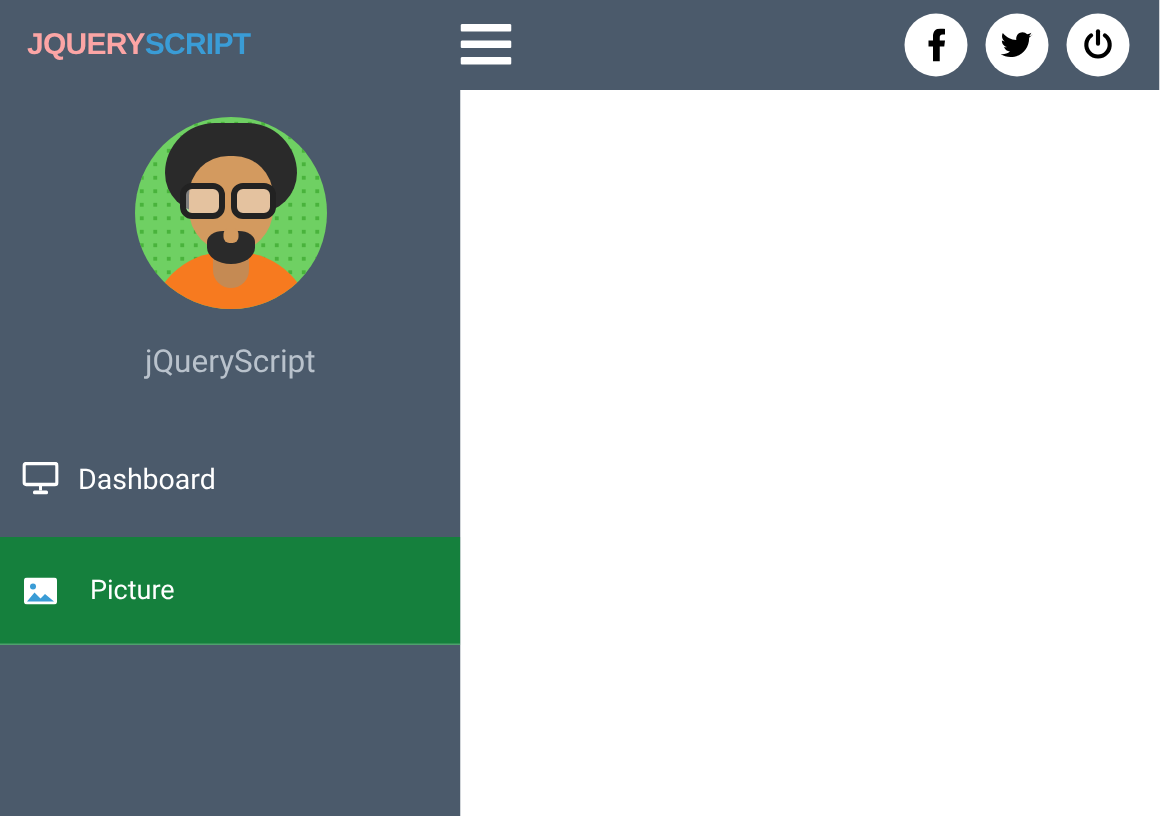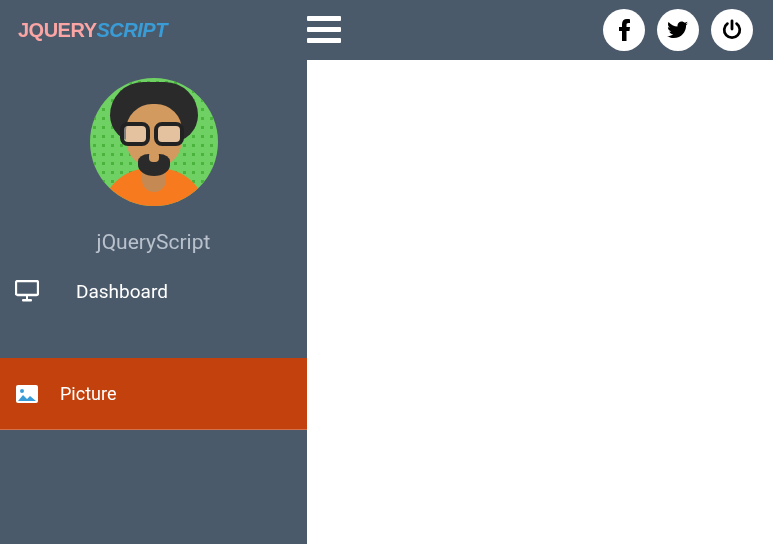--- a/index.html
+++ b/index.html
@@ -18,21 +18,21 @@
     padding: 0 20px 0 18px;
   }
   .logo {
     font-family: "Arial Black", Arial, sans-serif;
     font-weight: 900;
     font-size: 20px;
     letter-spacing: -0.5px;
     user-select: none;
   }
   .logo .first { color: #fca5a5; }
-  .logo .second { color: #3a9cd6; font-style: italic; }
+  .logo .second { color: #3a9cd6; }
   .spacer-left { flex: 0 0 140px; }
   .hamburger {
     cursor: pointer;
     flex: 0 0 auto;
   }
   .hamburger svg { display: block; }
   .flex-grow { flex: 1 1 auto; }
   .top-actions {
     display: flex;
     gap: 12px;
@@ -141,38 +141,38 @@
     border-radius: 0 0 14px 14px;
   }
 
   .username {
     color: #b9c2cc;
     font-size: 21px;
   }
 
   .nav-item {
     display: flex;
-    align-items: flex-start;
+    align-items: center;
     height: 78px;
     padding: 0 20px 0 14px;
     cursor: pointer;
     font-size: 19px;
-    gap: 36px;
+    gap: 12px;
   }
   .nav-item .icon-slot {
     width: 26px;
     display: flex;
     justify-content: center;
   }
   .nav-item .chev {
     margin-left: auto;
   }
   .sub-item {
     height: 72px;
-    background: #c2410c;
+    background: #15803d;
     display: flex;
     align-items: center;
     padding-left: 14px;
     gap: 20px;
     font-size: 18px;
     border-bottom: 1px solid rgba(255,255,255,0.25);
     cursor: pointer;
   }
   .sub-item .icon-slot { width: 26px; display:flex; justify-content:center; }
 </style>

